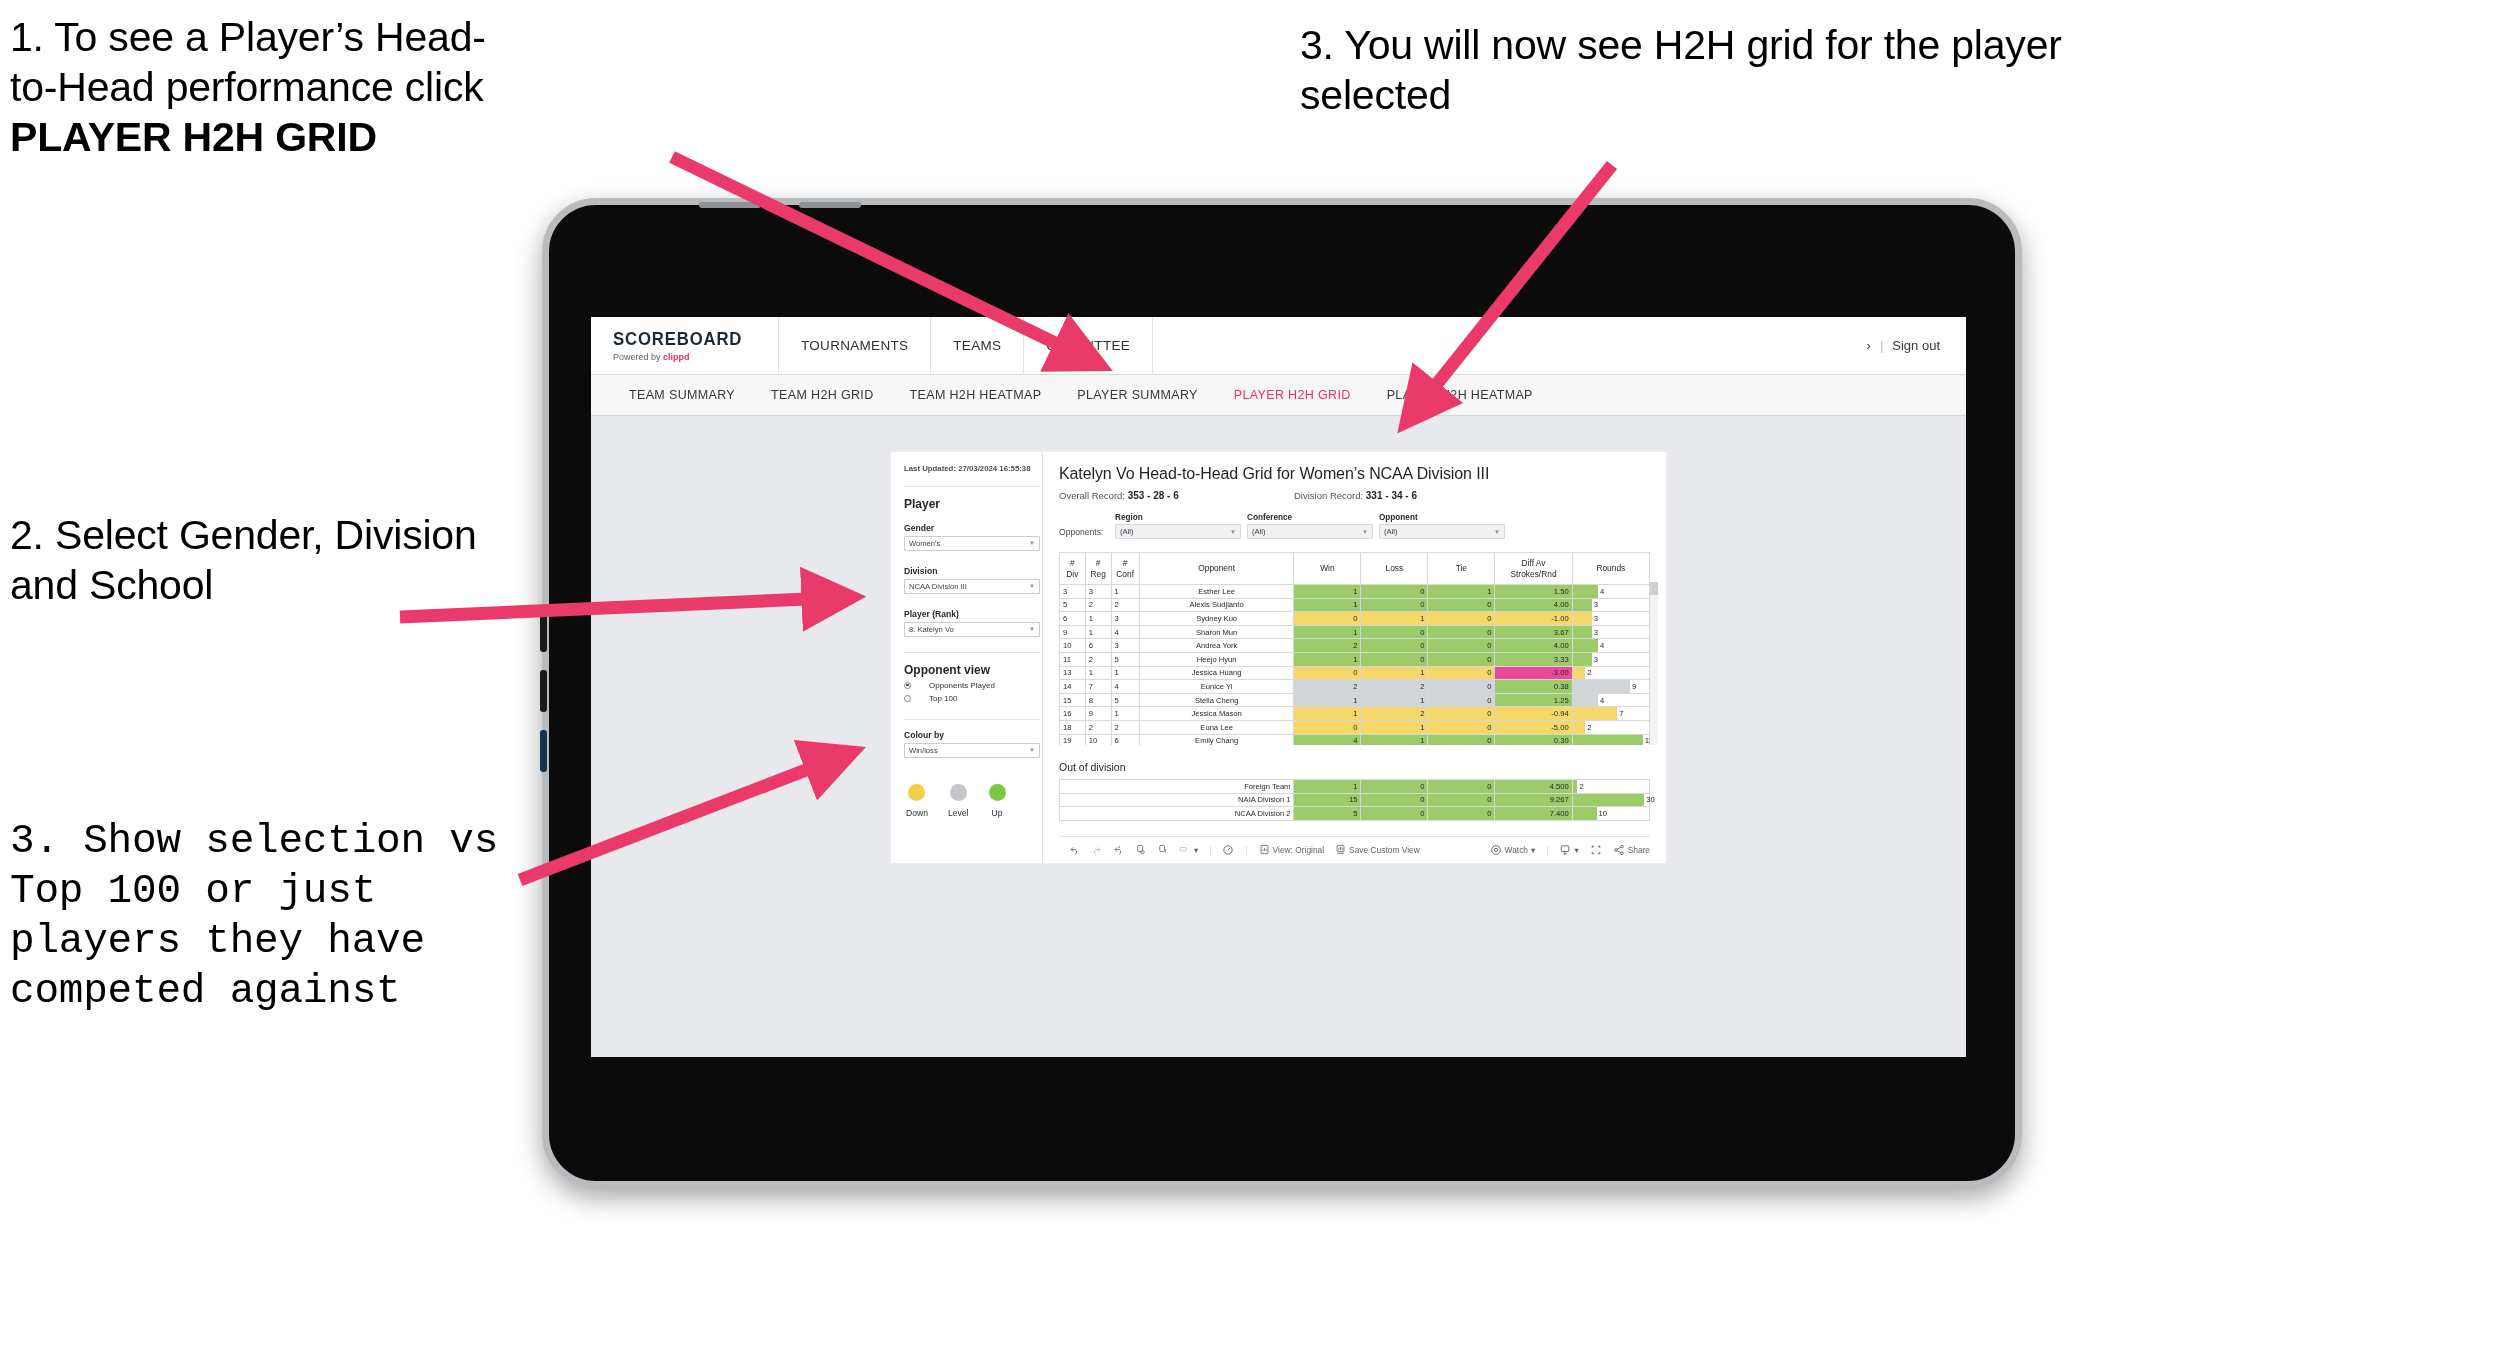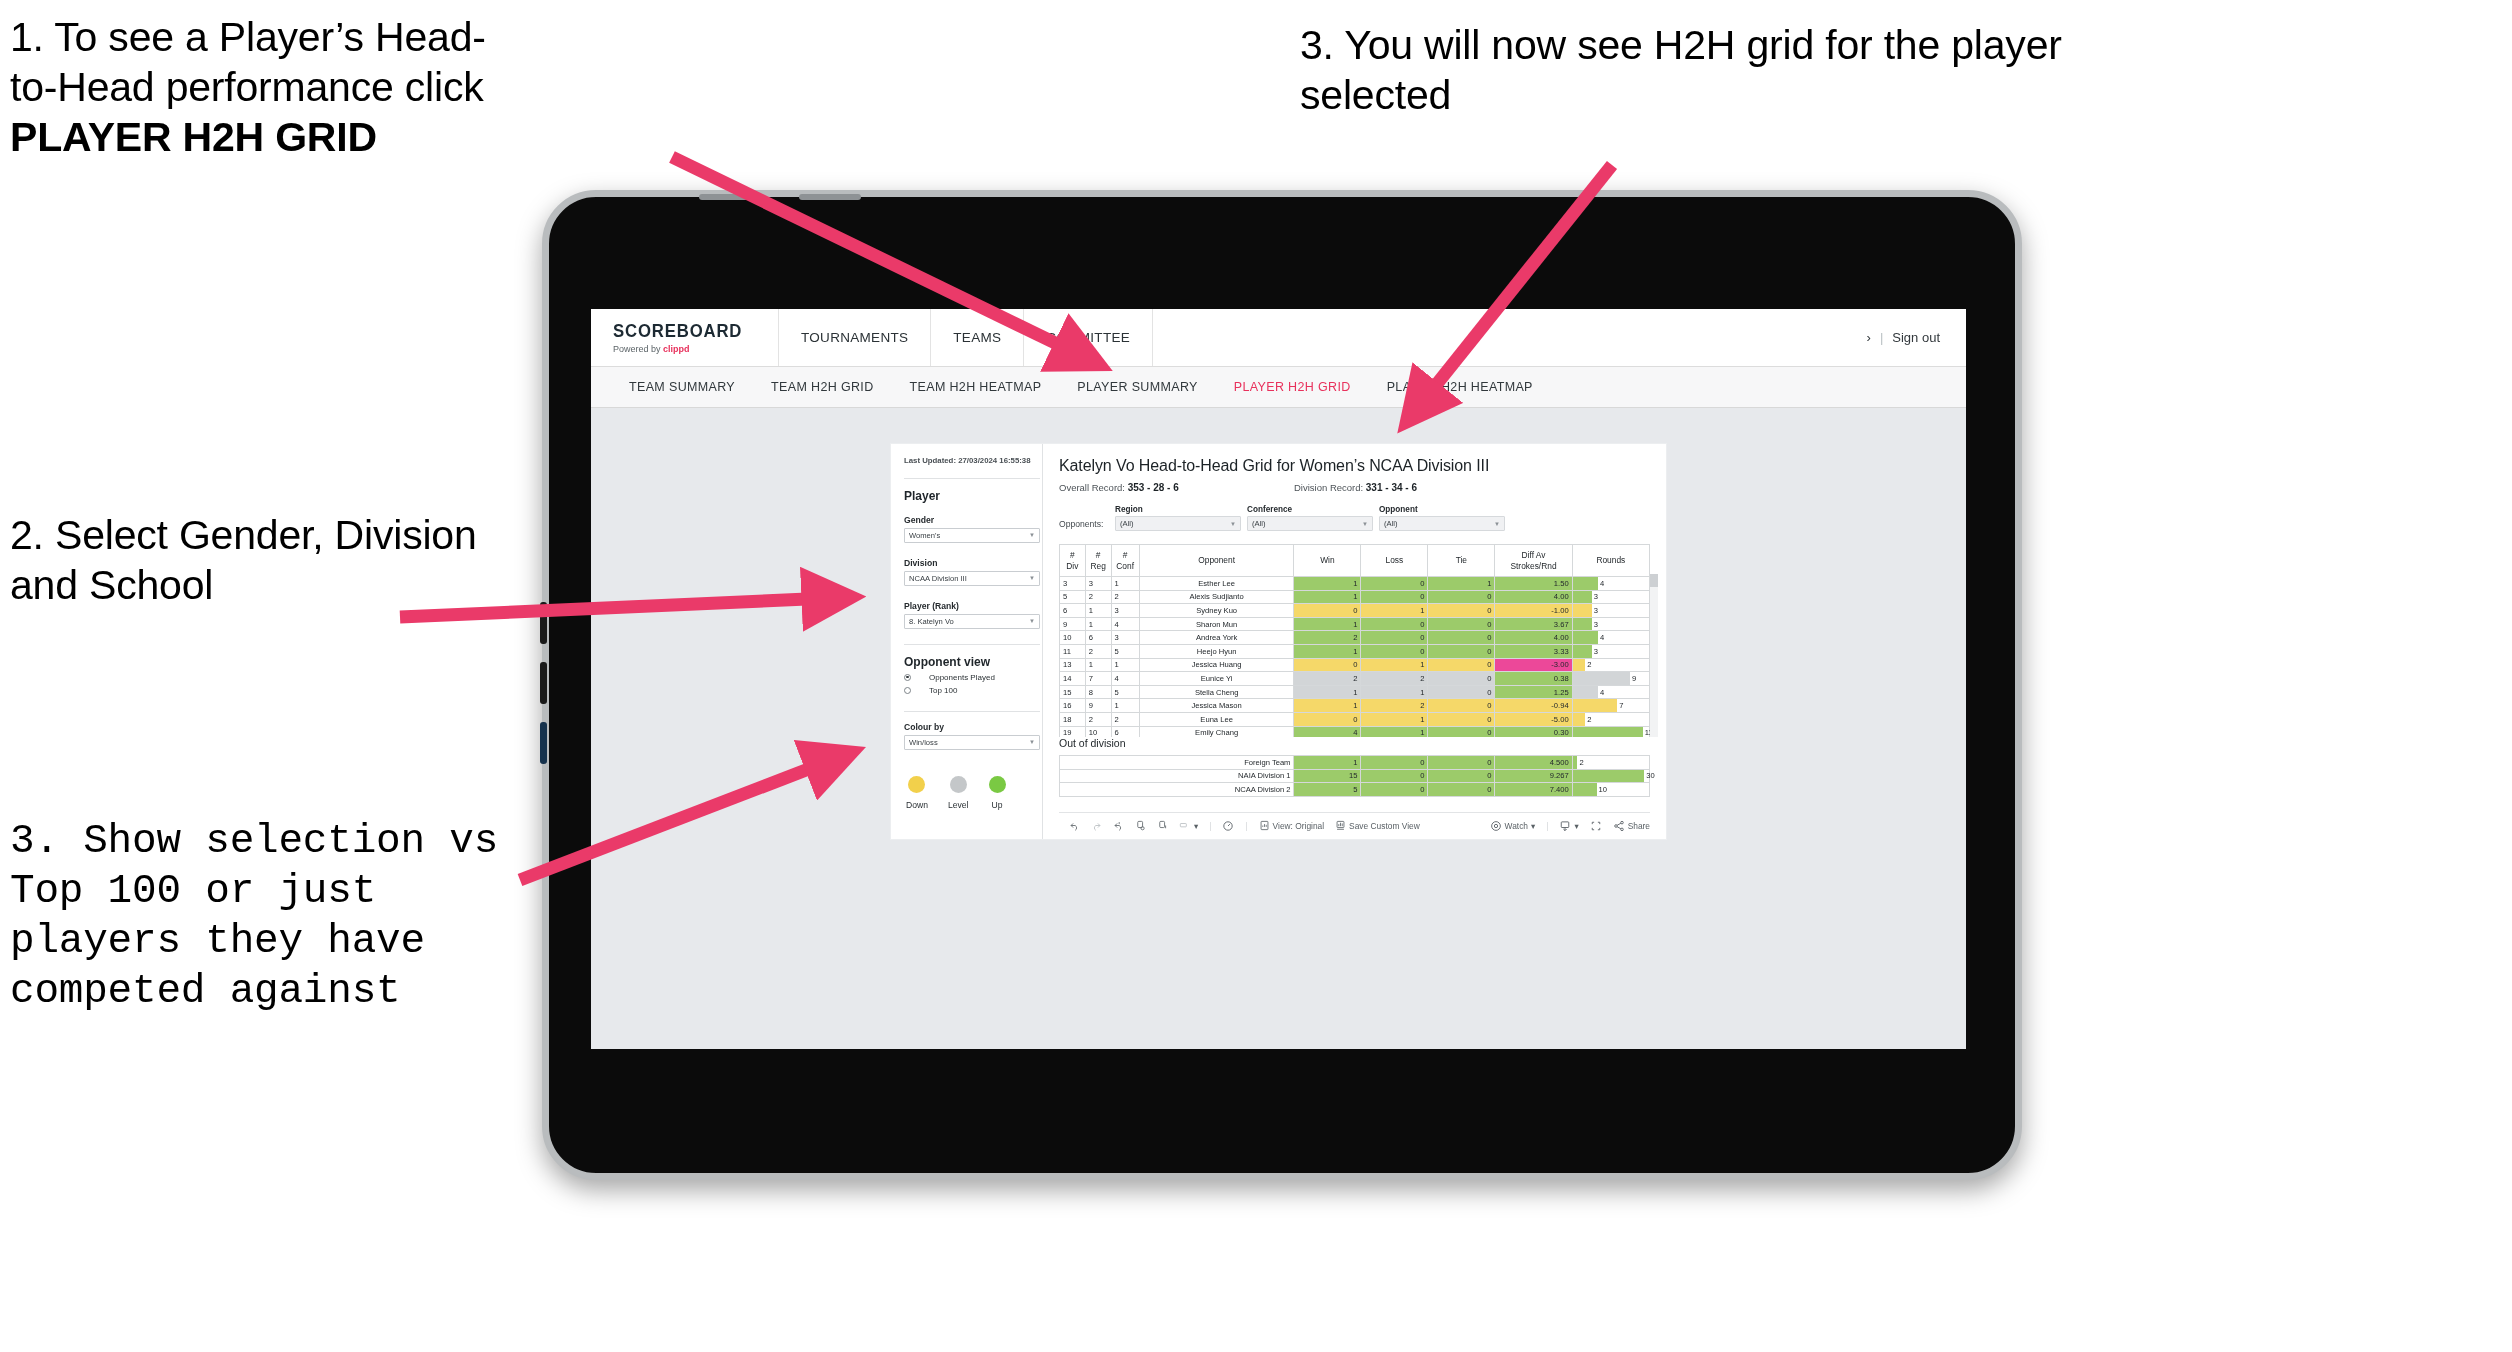--- a/index.html
+++ b/index.html
@@ -26,21 +26,21 @@
   #callout-2 { left: 10px;  top: 510px; width: 520px; }
   #callout-3 { left: 10px;  top: 816px; width: 540px; font-family: Liberation Mono, monospace; }
   #callout-4 { left: 1300px; top: 20px; width: 800px; }
 
   
   .arrow-layer { position: absolute; left:0; top:0; width:2512px; height:1352px; pointer-events:none; }
 
   
   #tablet {
     position: absolute;
-    left: 542px; top: 190px;
+    left: 542px; top: 198px;
     width: 1480px; height: 990px;
     background: #0b0b0b;
     border-radius: 54px;
     border: 7px solid #b9bcbe;
     box-sizing: border-box;
     box-shadow: 0 10px 26px rgba(0,0,0,0.35);
   }
   #tablet-speaker-l, #tablet-speaker-r {
     position:absolute; top:-3px; height:6px; background:#8e9295; border-radius:3px;
   }
@@ -164,21 +164,21 @@
   td.c-rounds { position:relative; padding:0; }
   .rbar { position:absolute; left:0; top:0; bottom:0; }
   .rval { position:absolute; top:0; bottom:0; display:flex; align-items:center; font-size:7.6px; color:#23282c; }
   #grid-clip { height: 193px; overflow:hidden; }
   #vscroll {
     position:absolute; right:-8px; top:30px; width:8px; height:163px; background:#f2f3f4;
   }
   #vthumb { position:absolute; left:0; top:0; width:8px; height:13px; background:#cdd0d3; }
 
   
-  #ood-title { font-size:10.5px; color:#1c2226; }
+  #ood-title { margin-top:16px; font-size:10.5px; color:#1c2226; }
   table.ood { border-collapse:collapse; width:100%; table-layout:fixed; margin-top:6px; }
   table.ood td { border:1px solid #d5d8da; font-size:7.6px; height:13.6px; box-sizing:border-box; padding:0 3px; color:#23282c; }
   td.o-name { text-align:right; padding-right:5px; }
 
   
   #tbar {
     margin-top: 15px; height: 26px; border-top:1px solid #e2e4e6;
     display:flex; align-items:center; gap:11px; padding-left: 10px;
     font-size:8.4px; color:#5a6166;
   }

